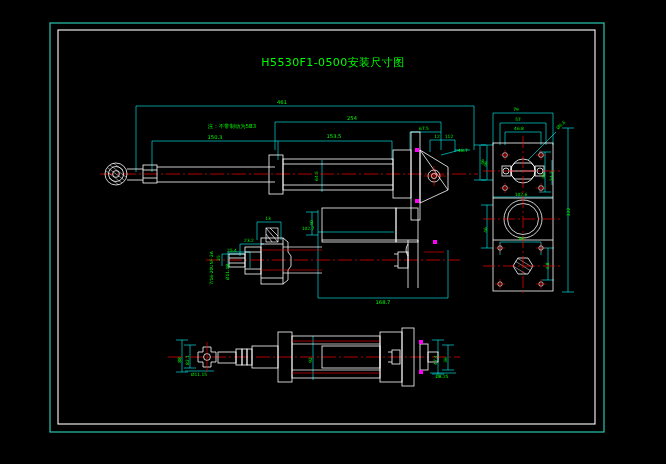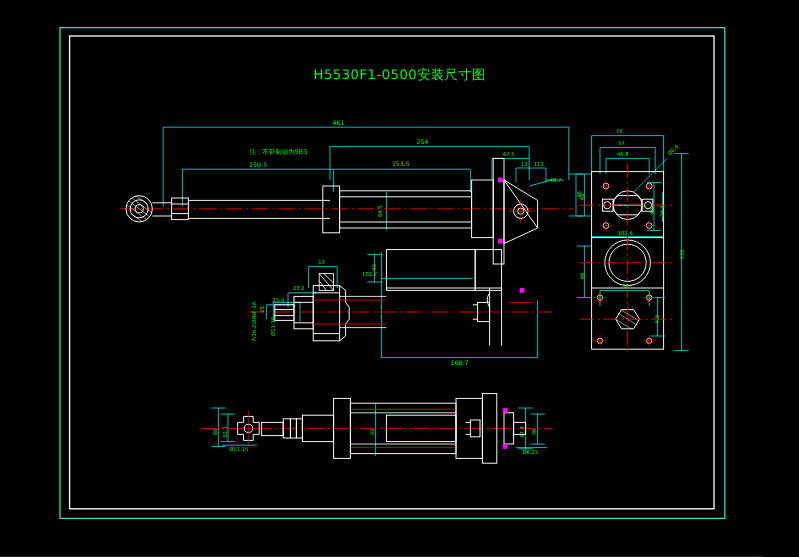--- a/index.html
+++ b/index.html
@@ -8,21 +8,21 @@
     padding: 0;
     background: #000000;
   }
   body {
     font-family: "DejaVu Sans", sans-serif;
   }
   #stage {
     position: relative;
     width: 666px;
     height: 464px;
-    background: #14b8a6;
+    background: #737373;
     overflow: hidden;
   }
   #cad-svg {
     position: absolute;
     left: 0;
     top: 0;
     width: 666px;
     height: 464px;
     display: block;
   }

